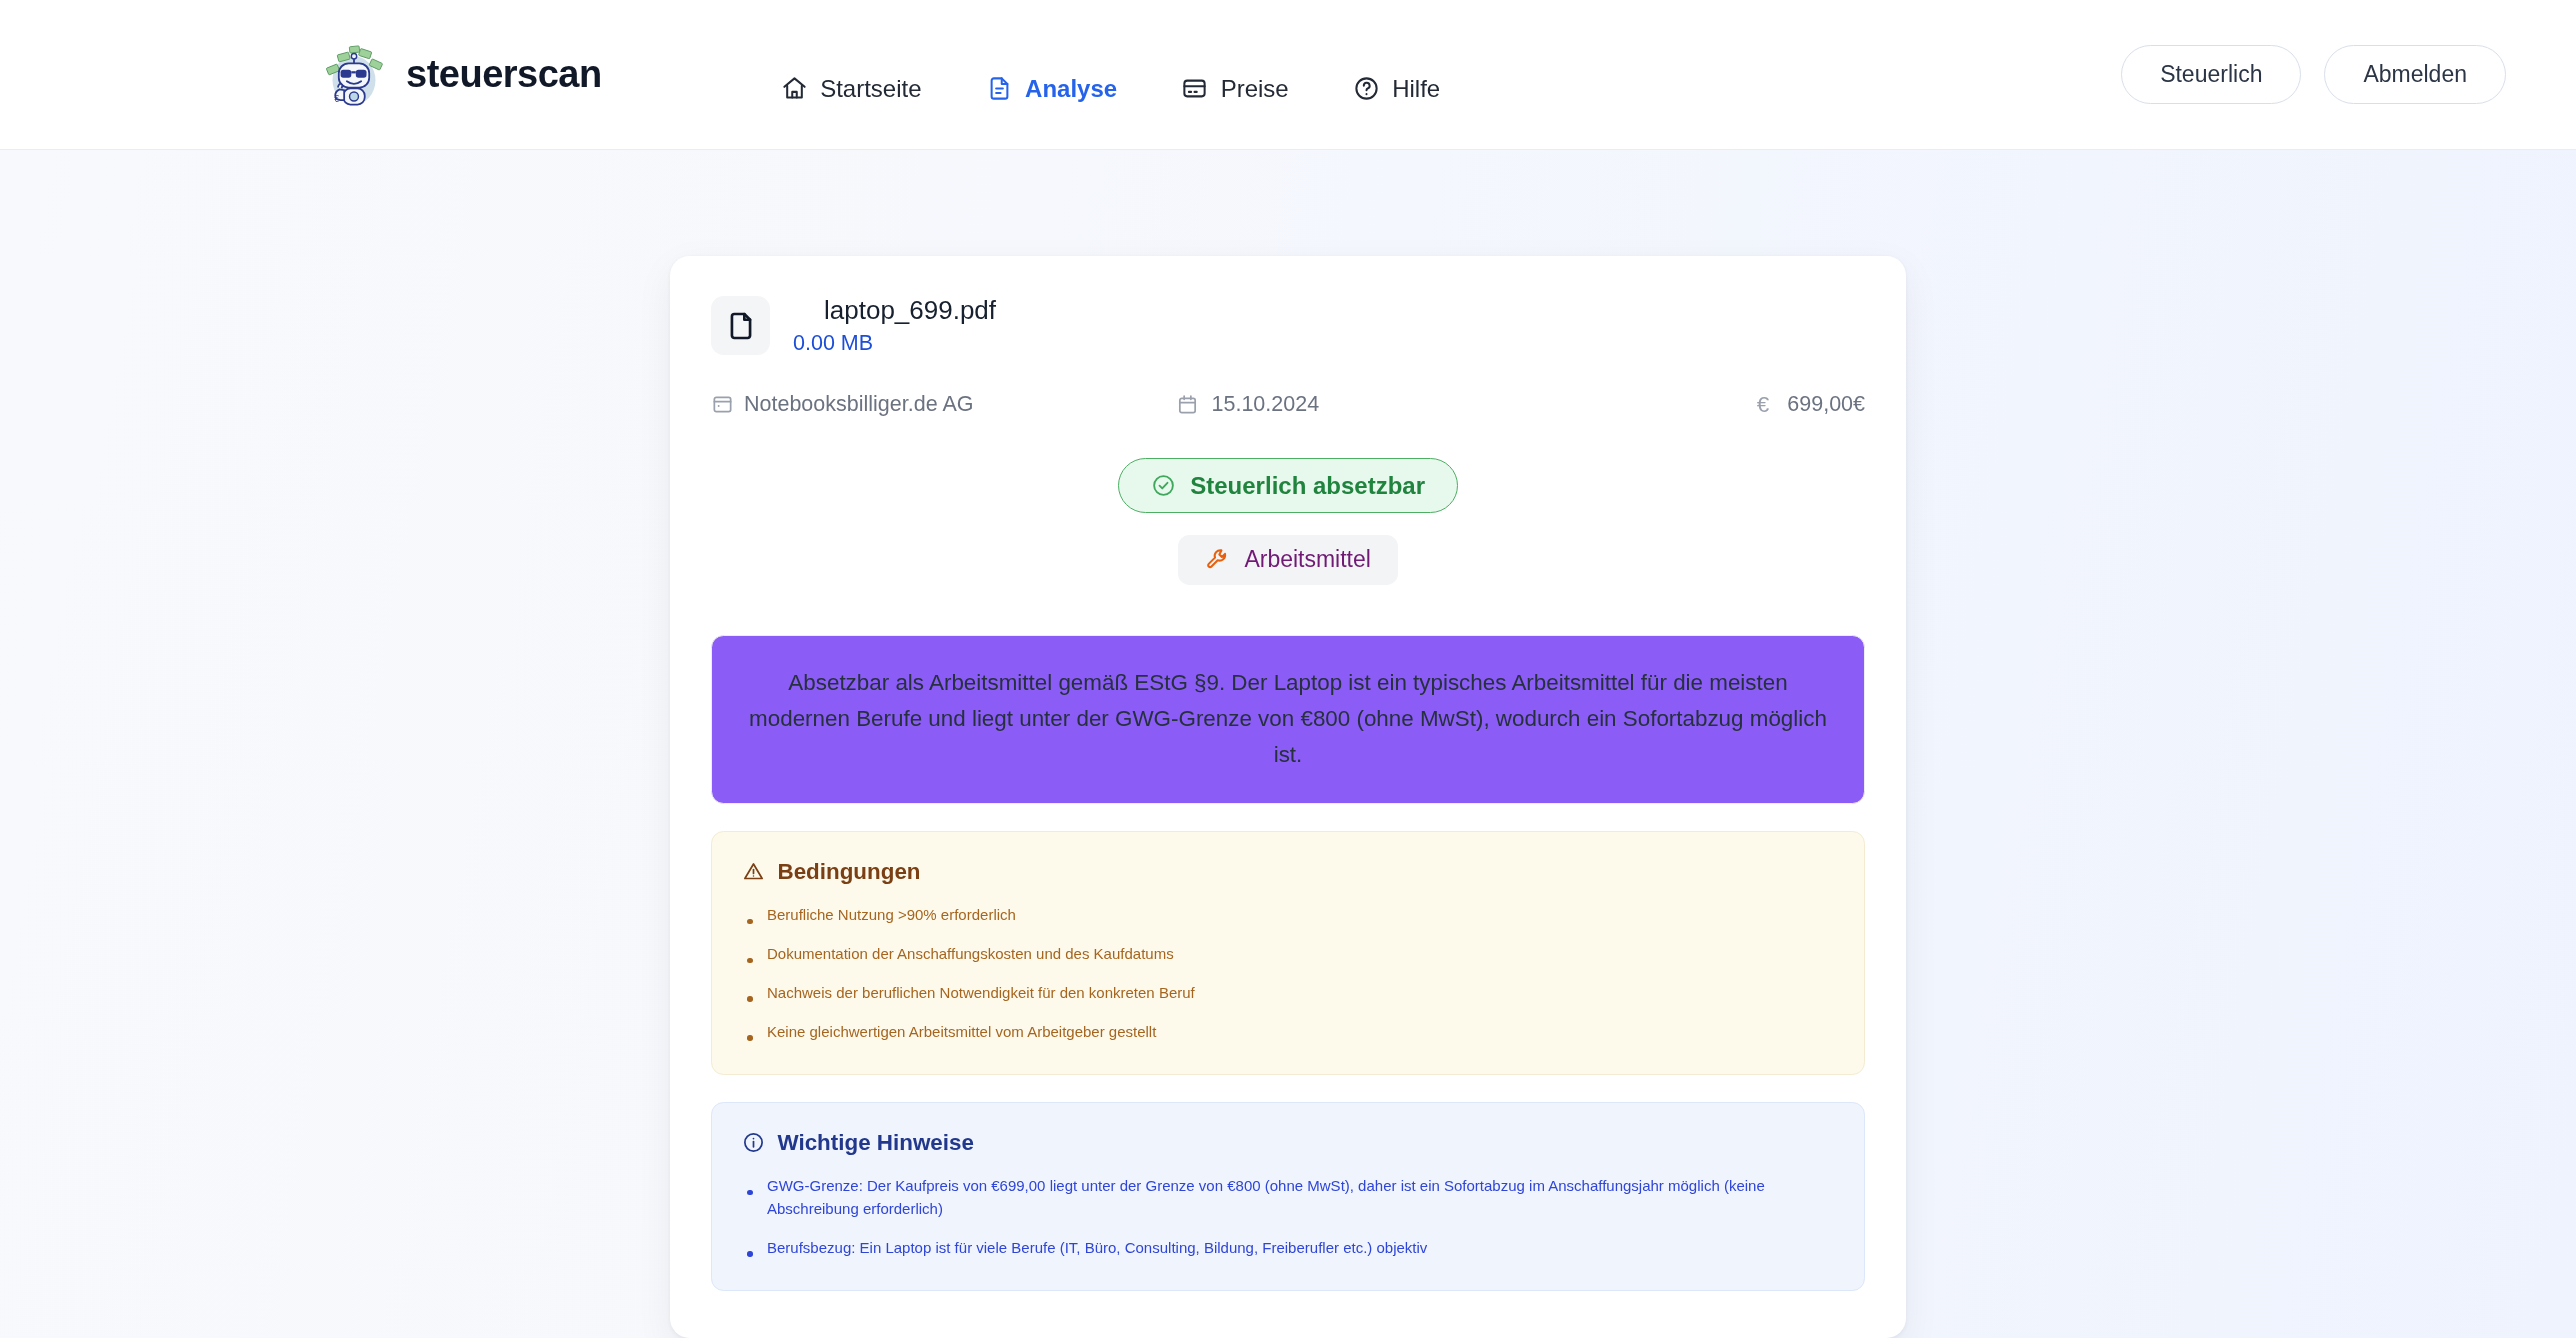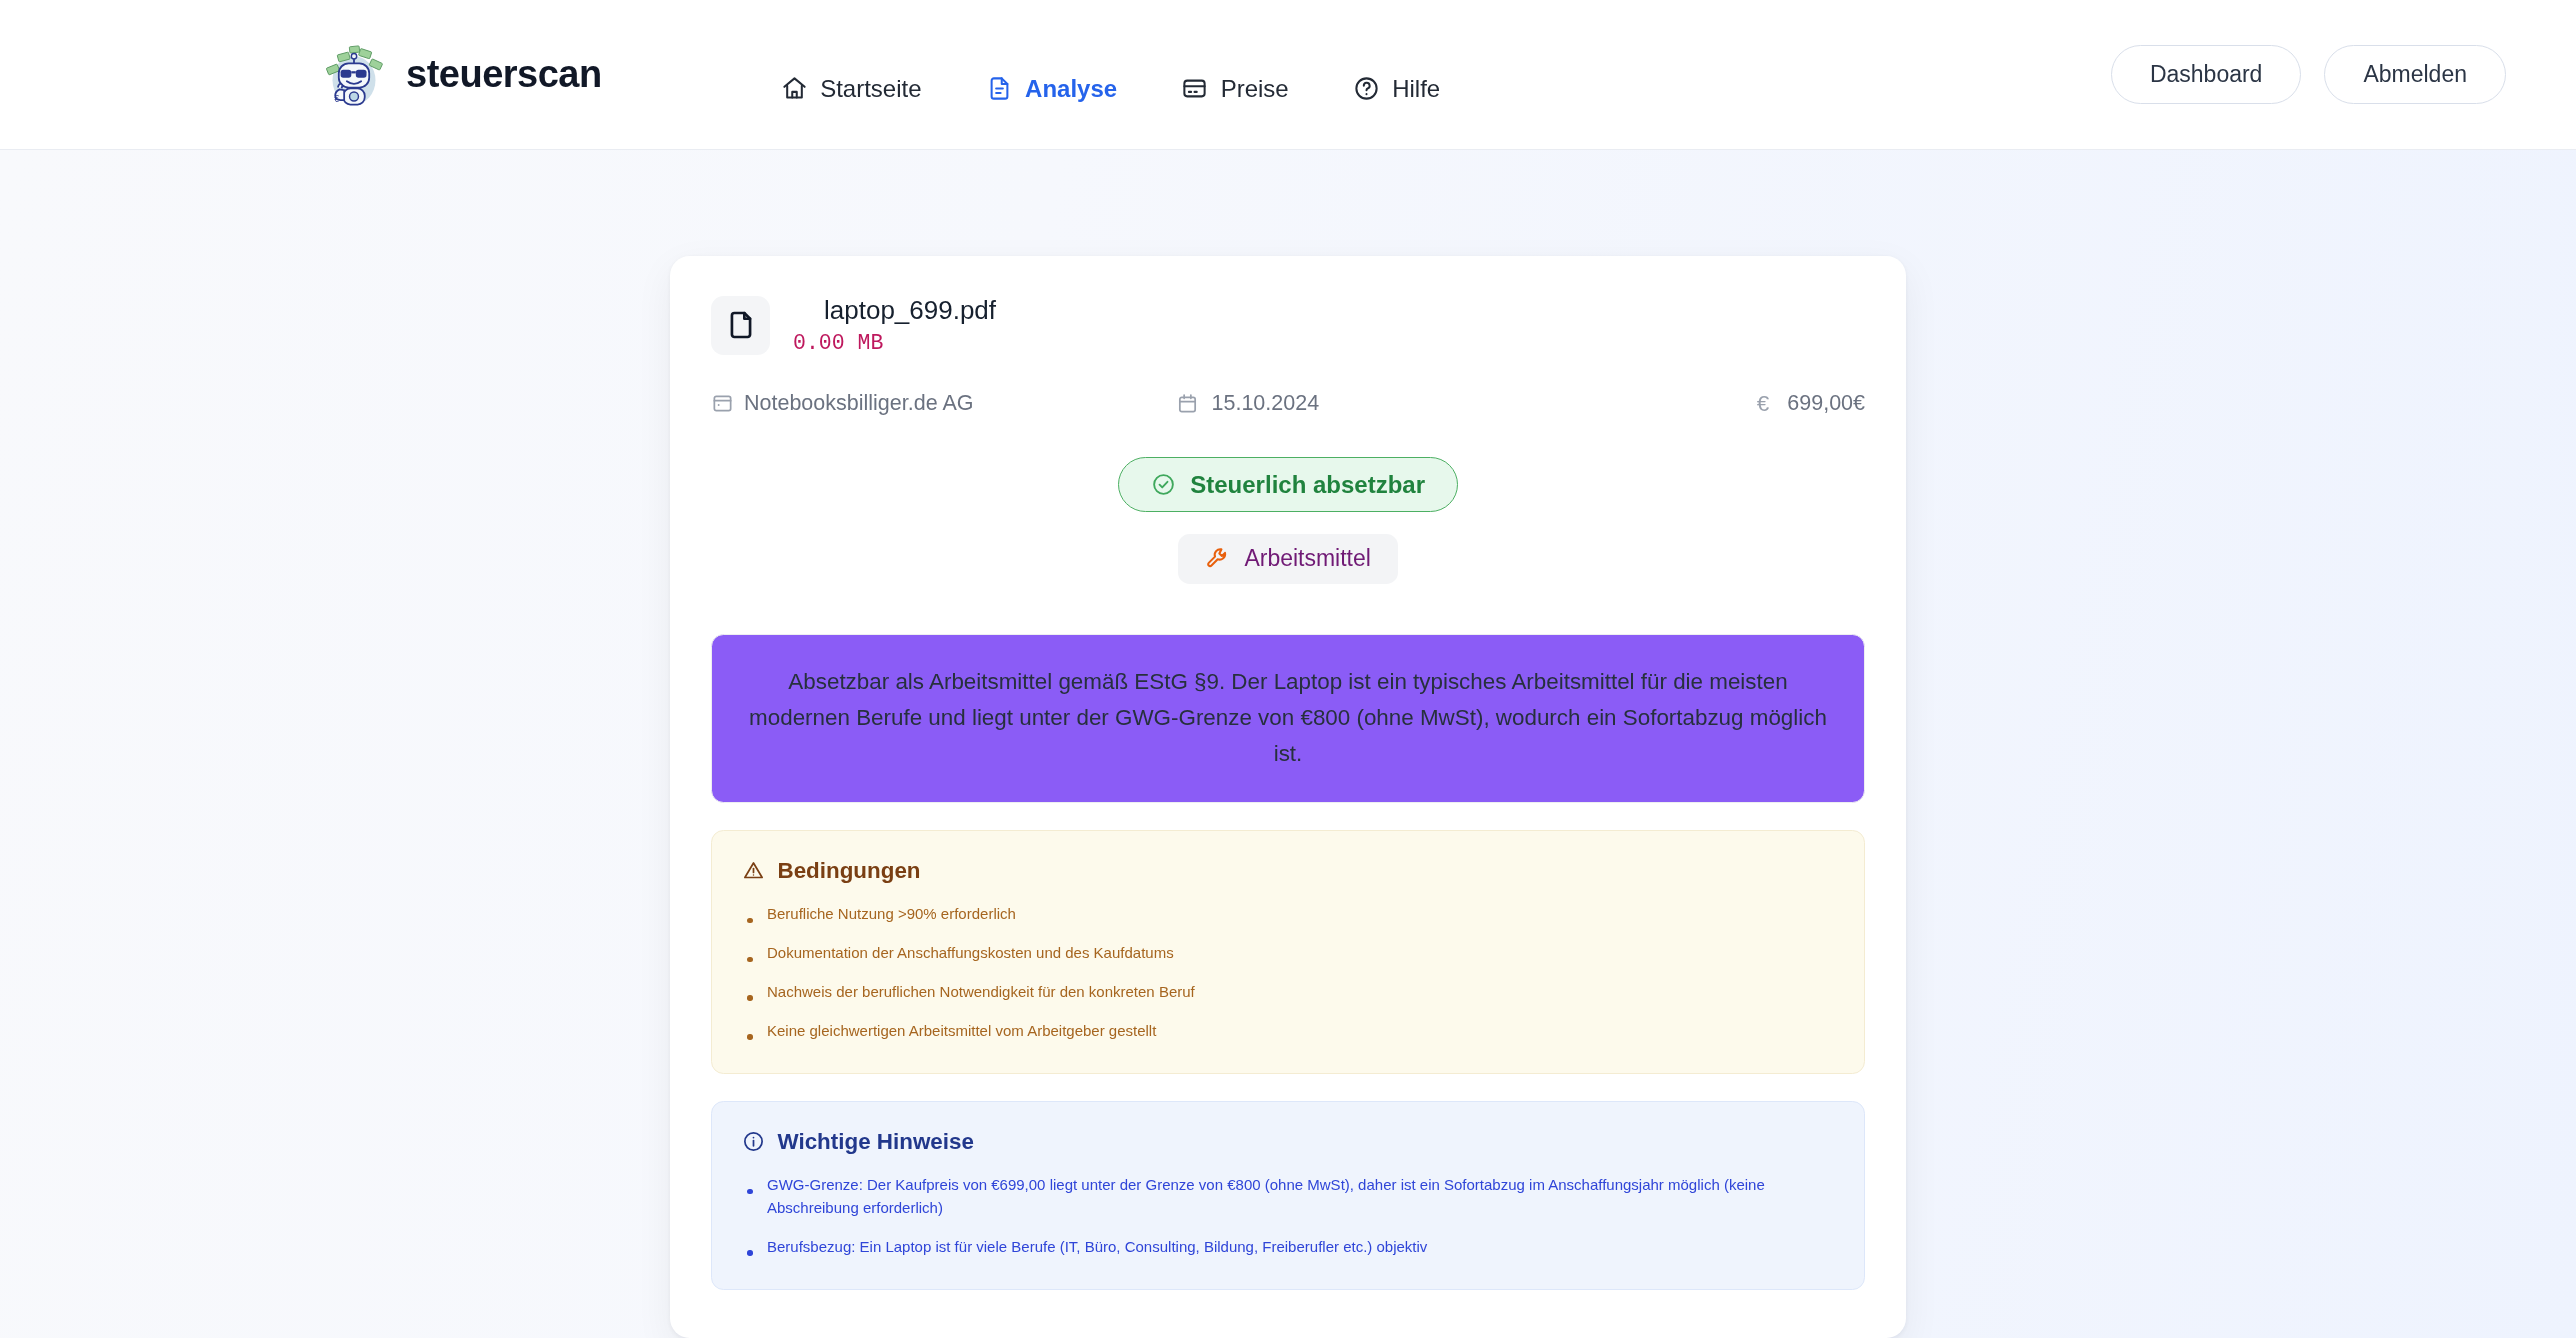--- a/index.html
+++ b/index.html
@@ -123,21 +123,21 @@
   }
   .file-icon-box {
     width: 59px; height: 59px;
     background: #f4f5f7;
     border-radius: 12.5px;
     display: flex; align-items: center; justify-content: center;
     flex: 0 0 auto;
   }
   .file-meta-txt { display: flex; flex-direction: column; gap: 5.4px; }
   .file-name { font-size: 26px; color: #16202e; font-weight: 400; margin-left: 31px; }
-  .file-size { font-size: 21.5px; color: #be185d; font-family: Liberation Mono, monospace; }
+  .file-size { font-size: 21.5px; color: #1d4ed8; }
 
   .meta-row {
     display: flex;
     align-items: center;
     margin-top: 36px;
     font-size: 21.5px;
     color: #6b7280;
   }
   .meta-cell { display: flex; align-items: center; gap: 12.5px; white-space: nowrap; }
   .meta-cell.vendor { width: 465px; gap: 10px; }
@@ -321,21 +321,21 @@
           <path d="M9.6 9.5a2.6 2.6 0 1 1 3.4 2.5c-.7.3-1 .8-1 1.6"></path>
           <circle cx="12" cy="17" r=".9" fill="#232a35" stroke="none"></circle>
         </svg>
       </span>
       <span>Hilfe</span>
     </a>
 
   </nav>
 
   <div class="header-actions">
-    <button class="ghost-btn">Dashboard</button>
+    <button class="ghost-btn">Steuerlich</button>
     <button class="ghost-btn">Abmelden</button>
   </div>
 
 </header>
 
 <main class="page-body">
 
   <section class="result-card">
 
     <div class="file-head">

